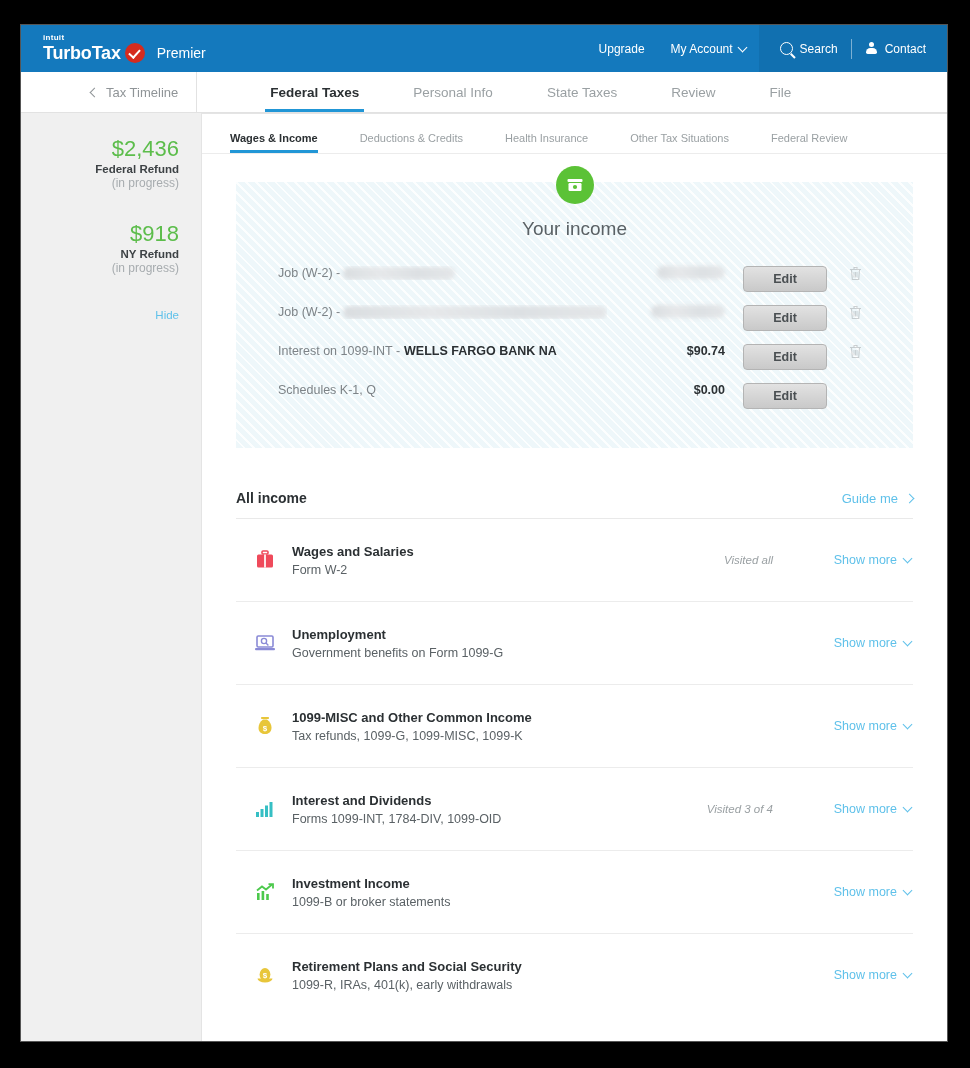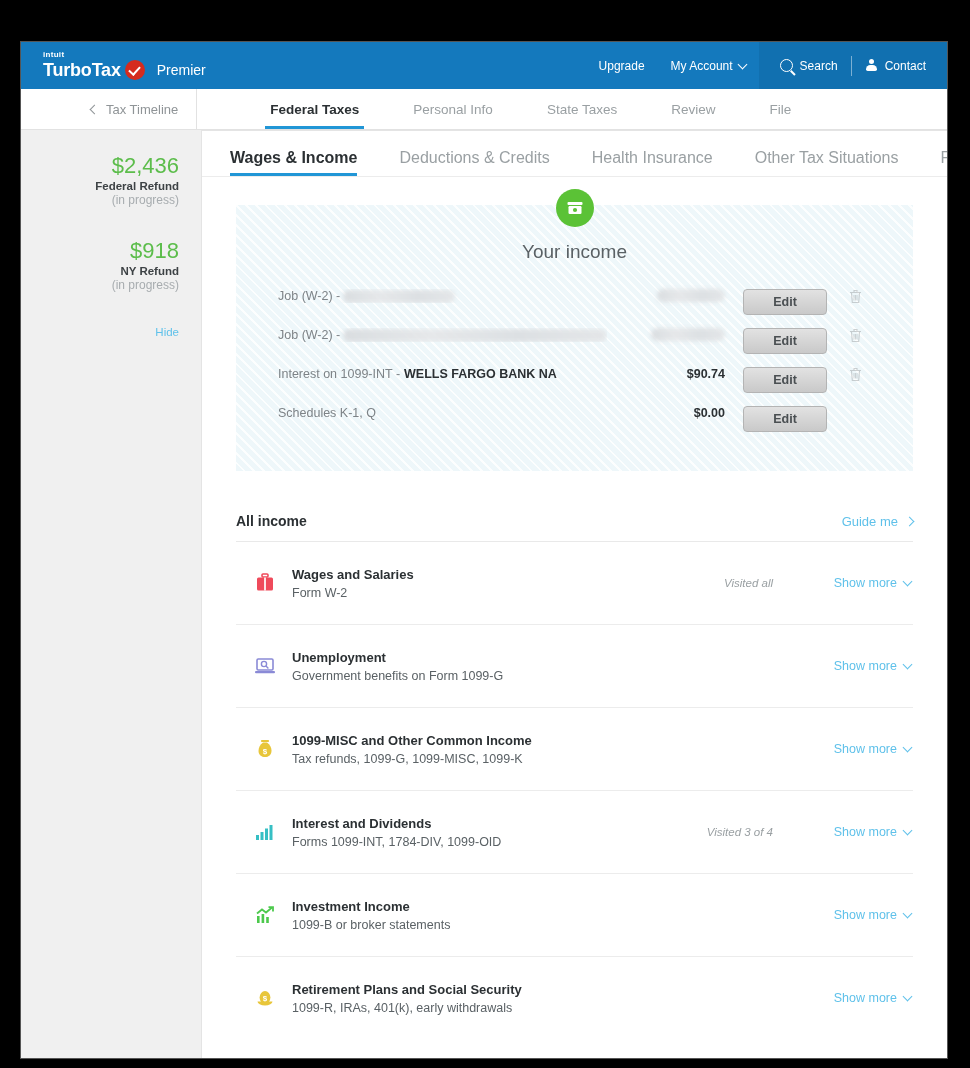--- a/index.html
+++ b/index.html
@@ -8,21 +8,21 @@
     background: #000000;
     width: 970px;
     height: 1068px;
     overflow: hidden;
     font-family: "Liberation Sans", sans-serif;
   }
 
   #app-frame {
     position: absolute;
     left: 20px;
-    top: 41px;
+    top: 24px;
     width: 928px;
     height: 1018px;
     background: #f0f0f0;
     overflow: hidden;
     border: 1px solid #555;
     box-sizing: border-box;
   }
 
   
   .topbar {
@@ -251,21 +251,21 @@
     overflow: hidden;
   }
 
   
   .subtabs {
     display: flex;
     padding: 18px 0 0 28px;
     border-bottom: 1px solid #ececec;
   }
   .subtab {
-    font-size: 16px;
+    font-size: 11px;
     color: #9aa0a3;
     padding: 0 0 9px 0;
     margin-right: 42px;
     position: relative;
     white-space: nowrap;
   }
   .subtab.active {
     color: #2b3033;
     font-weight: bold;
   }

